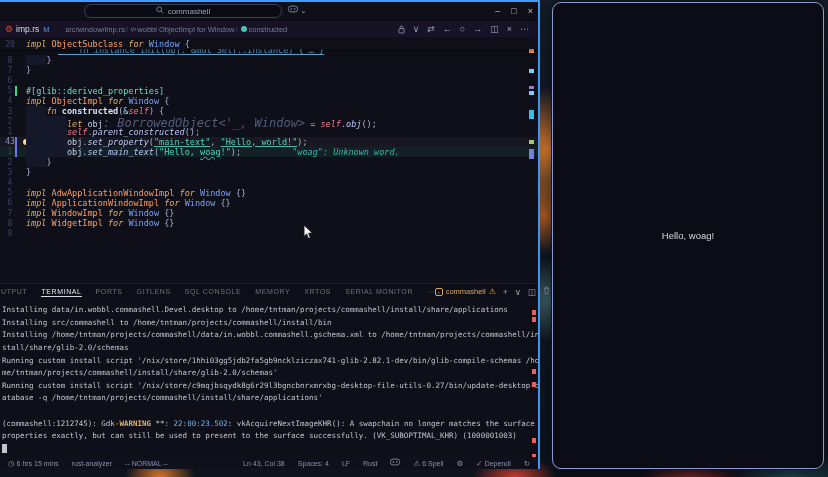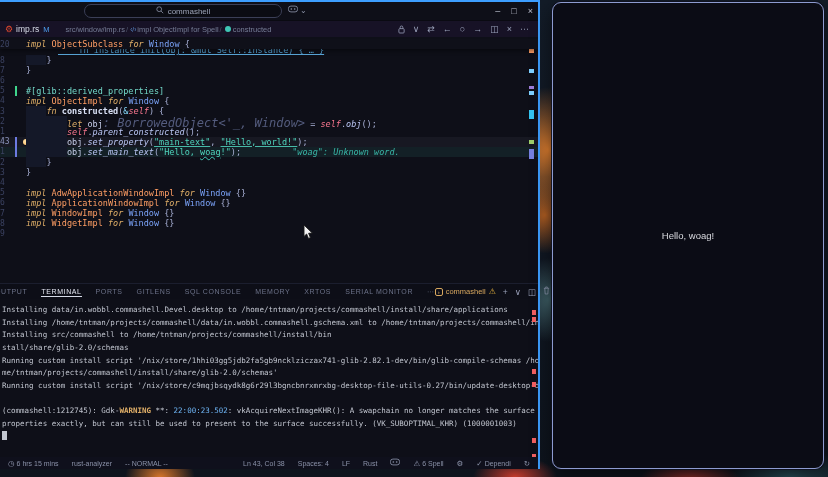--- a/index.html
+++ b/index.html
@@ -41,21 +41,21 @@
   .crumbs .sep { color:#4c5269; margin:0 1px; }
   .crumbs .cicon { font-size:6.5px; color:#5b89c9; margin:0 1px; }
   .crumbs .micon { width:6px; height:6px; border-radius:50%; background:#3fc6b5; display:inline-block; margin:0 2px; }
   .ed-actions { margin-left:auto; display:flex; gap:8px; padding-right:9px; color:#9aa1ba; font-size:9px; align-items:center; }
   .ed-actions span { display:inline-flex; align-items:center; }
 
   
   .editor { position:absolute; left:0; top:37px; width:538px; height:244px;
     font-family:"DejaVu Sans Mono", monospace; font-size:8.5px; overflow:hidden; }
   .crow { position:relative; height:10.2px; white-space:pre; }
-  .crow .ln { position:absolute; left:0; width:20px; text-align:left; color:#3b4261; font-size:8px; top:0.5px; font-family:"DejaVu Sans Mono", monospace;}
+  .crow .ln { position:absolute; left:0; width:20px; text-align:center; color:#3b4261; font-size:8px; top:0.5px; font-family:"DejaVu Sans Mono", monospace;}
   .crow.cur .ln { color:#8a92ba; }
   .crow .codeline { position:absolute; left:26px; top:0; }
   .crow.cur { background:rgba(200,205,235,.05); }
   .crow.lens { background:rgba(79,214,190,.09); }
   .crow.sticky { background:#0f1019; box-shadow:0 2px 4px rgba(0,0,0,.4); z-index:2; }
   .crow.clipped { height:6px; overflow:hidden;margin-left:32px; }
   .crow.clipped .codeline { top:-4px; }
   .shade { position:absolute; left:26px; top:0; bottom:0; background:#141828; }
   .gitbar { position:absolute; left:15px; top:0; bottom:0; width:2px; }
   .gitbar.add { background:#3fd68c; }
@@ -152,21 +152,21 @@
     <div class="tabrow">
       <div class="tab-file">
         <span class="rusticon">⚙</span>
         <span class="tab-name">imp.rs</span>
         <span class="git-badge">M</span>
       </div>
       <div class="crumbs" id="breadcrumbs">
           <span>src/window/imp.rs</span>
           <span class="sep">/</span>
           <span class="cicon">‹/›</span>
-          <span>impl ObjectImpl for Spell</span>
+          <span>wobbl ObjectImpl for Window</span>
           <span class="sep">/</span>
           <span class="micon"></span>
           <span>constructed</span>
         </div>
       <div class="ed-actions" id="editor-actions">
           <span>
             <svg width="7" height="9" viewBox="0 0 8 10">
               <rect x="1" y="4" width="6" height="5" rx="1" fill="none" stroke="currentColor" stroke-width="0.9"></rect>
               <path d="M2.5 4V2.5a1.5 1.5 0 0 1 3 0V4" fill="none" stroke="currentColor" stroke-width="0.9"></path>
             </svg>
@@ -239,26 +239,27 @@
               </svg></span>
             <span>⋯</span>
             <span>∧</span>
             <span>×</span>
           </span>
       </div>
     </div>
 
     <div class="terminal" id="terminal">
         <div class="tline"><span>Installing data/in.wobbl.commashell.Devel.desktop to /home/tntman/projects/commashell/install/share/applications</span></div>
+        <div class="tline"><span>Installing src/commashell to /home/tntman/projects/commashell/install/bin</span></div>
         <div class="tline"><span>Installing /home/tntman/projects/commashell/data/in.wobbl.commashell.gschema.xml to /home/tntman/projects/commashell/in</span></div>
-        <div class="tline"><span>Installing src/commashell to /home/tntman/projects/commashell/install/bin</span></div>
         <div class="tline"><span>stall/share/glib-2.0/schemas</span></div>
         <div class="tline"><span>Running custom install script '/nix/store/1hhi03gg5jdb2fa5gb9ncklziczax741-glib-2.82.1-dev/bin/glib-compile-schemas /ho</span></div>
         <div class="tline"><span>me/tntman/projects/commashell/install/share/glib-2.0/schemas'</span></div>
         <div class="tline"><span>Running custom install script '/nix/store/c9mqjbsqydk8g6r29l3bgncbnrxmrxbg-desktop-file-utils-0.27/bin/update-desktop-d</span></div>
+        <div class="tline"><span>atabase -q /home/tntman/projects/commashell/install/share/applications'</span></div>
         <div class="tline"></div>
         <div class="tline"><span>(commashell:1212745): Gdk-</span><span class="tt-warn">WARNING</span><span> **: </span><span class="tt-time">22:00:23.502</span><span>: vkAcquireNextImageKHR(): A swapchain no longer matches the surface</span></div>
         <div class="tline"><span>properties exactly, but can still be used to present to the surface successfully. (VK_SUBOPTIMAL_KHR) (1000001003)</span></div>
         <div class="tline"><span class="tcursor"></span></div>
         <span class="term-mark" style="top: 11px;"></span>
         <span class="term-mark" style="top: 18px;"></span>
         <span class="term-mark" style="top: 70px;"></span>
         <span class="term-mark" style="top: 83px;"></span>
         <span class="term-mark" style="top: 139px;"></span>
         <span class="term-mark" style="top: 155px;"></span>

